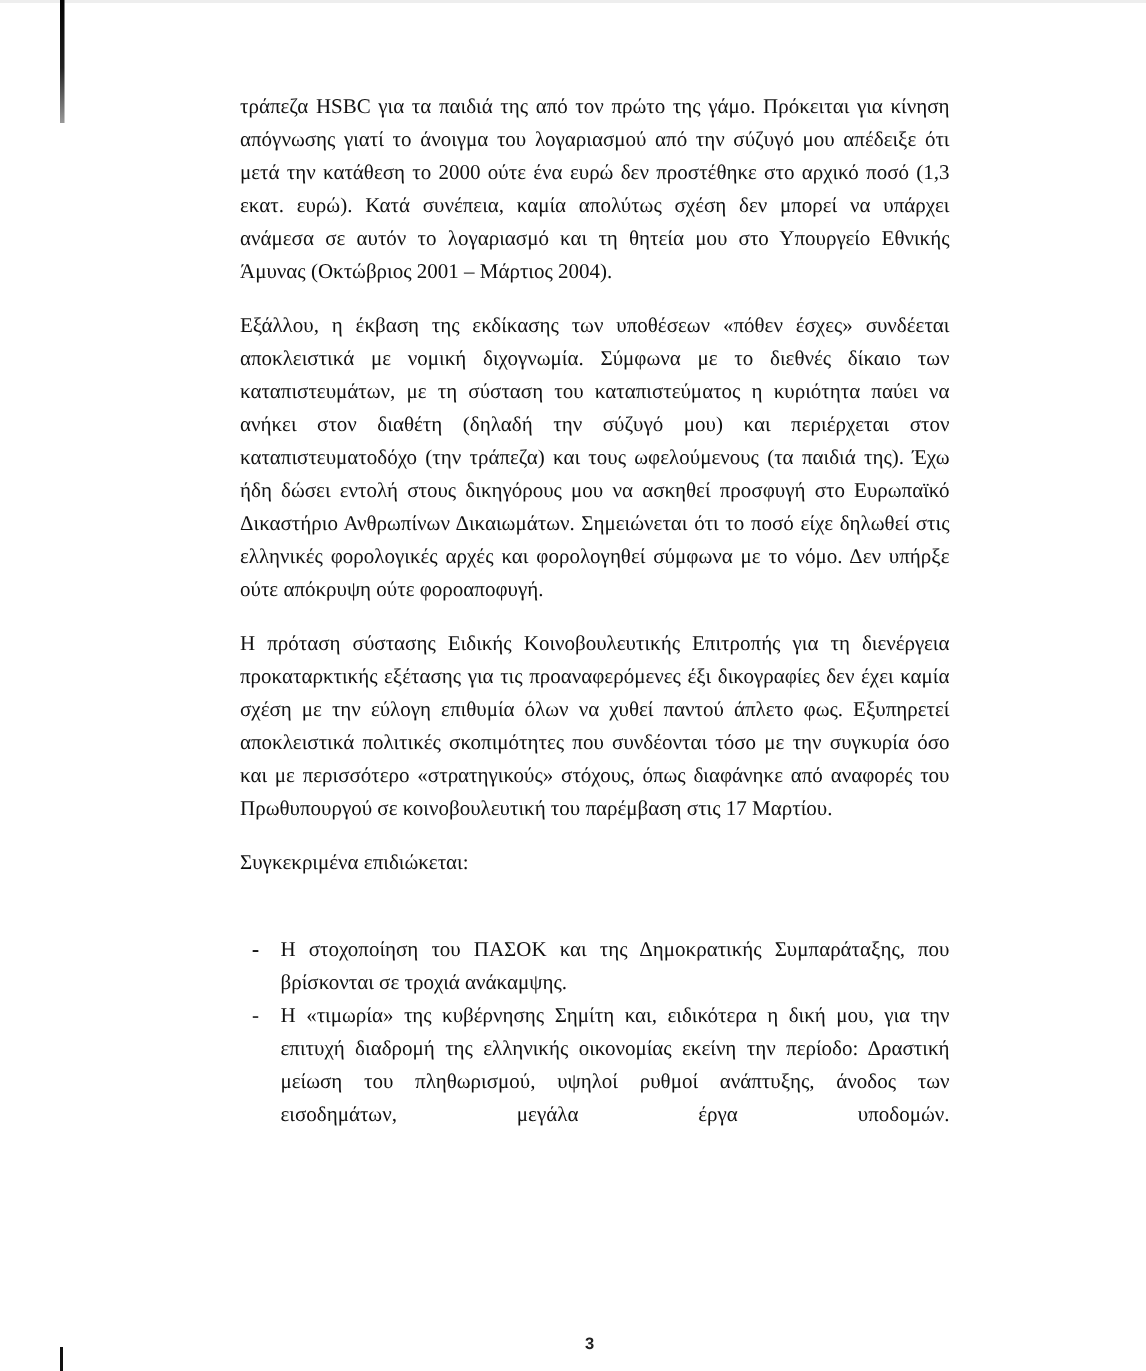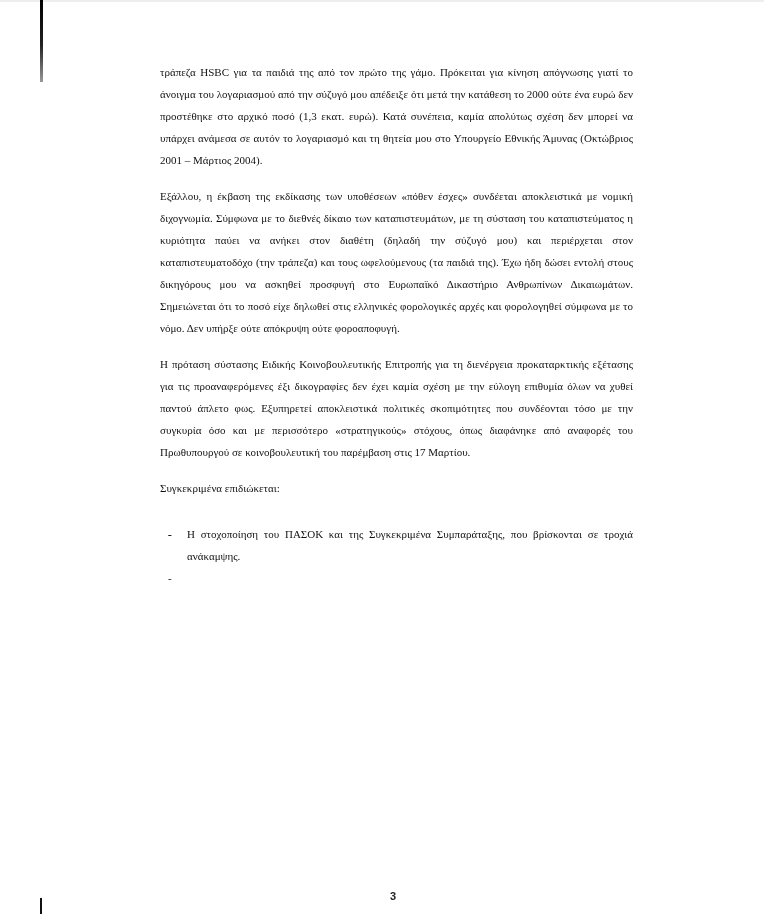--- a/index.html
+++ b/index.html
@@ -37,30 +37,30 @@
     position: absolute;
     left: 0; top: 0;
     width: 764px; height: 2px;
     background: #eeeeee;
   }
   .body-text {
     position: absolute;
     left: 160px;
     top: 61px;
     width: 473px;
-    font-size: 11px;
+    font-size: 14px;
     line-height: 22px;
   }
   .para {
     margin: 0 0 14px 0;
     text-align: justify;
     text-align-last: left;
   }
   .para.intro {
-    margin-bottom: 24px;
+    margin-bottom: 36px;
   }
   .bullets {
     list-style: none;
     margin: 0;
     padding: 0;
   }
   .bullet {
     position: relative;
     padding-left: 27px;
     text-align: justify;
@@ -96,22 +96,23 @@
     <p class="para">Εξάλλου, η έκβαση της εκδίκασης των υποθέσεων «πόθεν έσχες» συνδέεται αποκλειστικά με νομική διχογνωμία. Σύμφωνα με το διεθνές δίκαιο των καταπιστευμάτων, με τη σύσταση του καταπιστεύματος η κυριότητα παύει να ανήκει στον διαθέτη (δηλαδή την σύζυγό μου) και περιέρχεται στον καταπιστευματοδόχο (την τράπεζα) και τους ωφελούμενους (τα παιδιά της). Έχω ήδη δώσει εντολή στους δικηγόρους μου να ασκηθεί προσφυγή στο Ευρωπαϊκό Δικαστήριο Ανθρωπίνων Δικαιωμάτων. Σημειώνεται ότι το ποσό είχε δηλωθεί στις ελληνικές φορολογικές αρχές και φορολογηθεί σύμφωνα με το νόμο. Δεν υπήρξε ούτε απόκρυψη ούτε φοροαποφυγή.</p>
     <p class="para">Η πρόταση σύστασης Ειδικής Κοινοβουλευτικής Επιτροπής για τη διενέργεια προκαταρκτικής εξέτασης για τις προαναφερόμενες έξι δικογραφίες δεν έχει καμία σχέση με την εύλογη επιθυμία όλων να χυθεί παντού άπλετο φως. Εξυπηρετεί αποκλειστικά πολιτικές σκοπιμότητες που συνδέονται τόσο με την συγκυρία όσο και με περισσότερο «στρατηγικούς» στόχους, όπως διαφάνηκε από αναφορές του Πρωθυπουργού σε κοινοβουλευτική του παρέμβαση στις 17 Μαρτίου.</p>
     <p class="para intro">Συγκεκριμένα επιδιώκεται:</p>
 
     <ul class="bullets">
       <li class="bullet">
         <span class="dash">-</span>
       </li>
       <li class="bullet">
         <span class="dash">-</span>
-        <span>Η στοχοποίηση του ΠΑΣΟΚ και της Συγκεκριμένα Συμπαράταξης, που βρίσκονται σε τροχιά ανάκαμψης.</span>
+        <span>Η στοχοποίηση του ΠΑΣΟΚ και της Δημοκρατικής Συμπαράταξης, που βρίσκονται σε τροχιά ανάκαμψης.</span>
       </li>
       <li class="bullet last">
         <span class="dash">-</span>
+        <span>Η «τιμωρία» της κυβέρνησης Σημίτη και, ειδικότερα η δική μου, για την επιτυχή διαδρομή της ελληνικής οικονομίας εκείνη την περίοδο: Δραστική μείωση του πληθωρισμού, υψηλοί ρυθμοί ανάπτυξης, άνοδος των εισοδημάτων, μεγάλα έργα υποδομών.</span>
       </li>
     </ul>
   </div>
 
   <div class="page-number">3</div>
 </div>
 
 </body></html>

